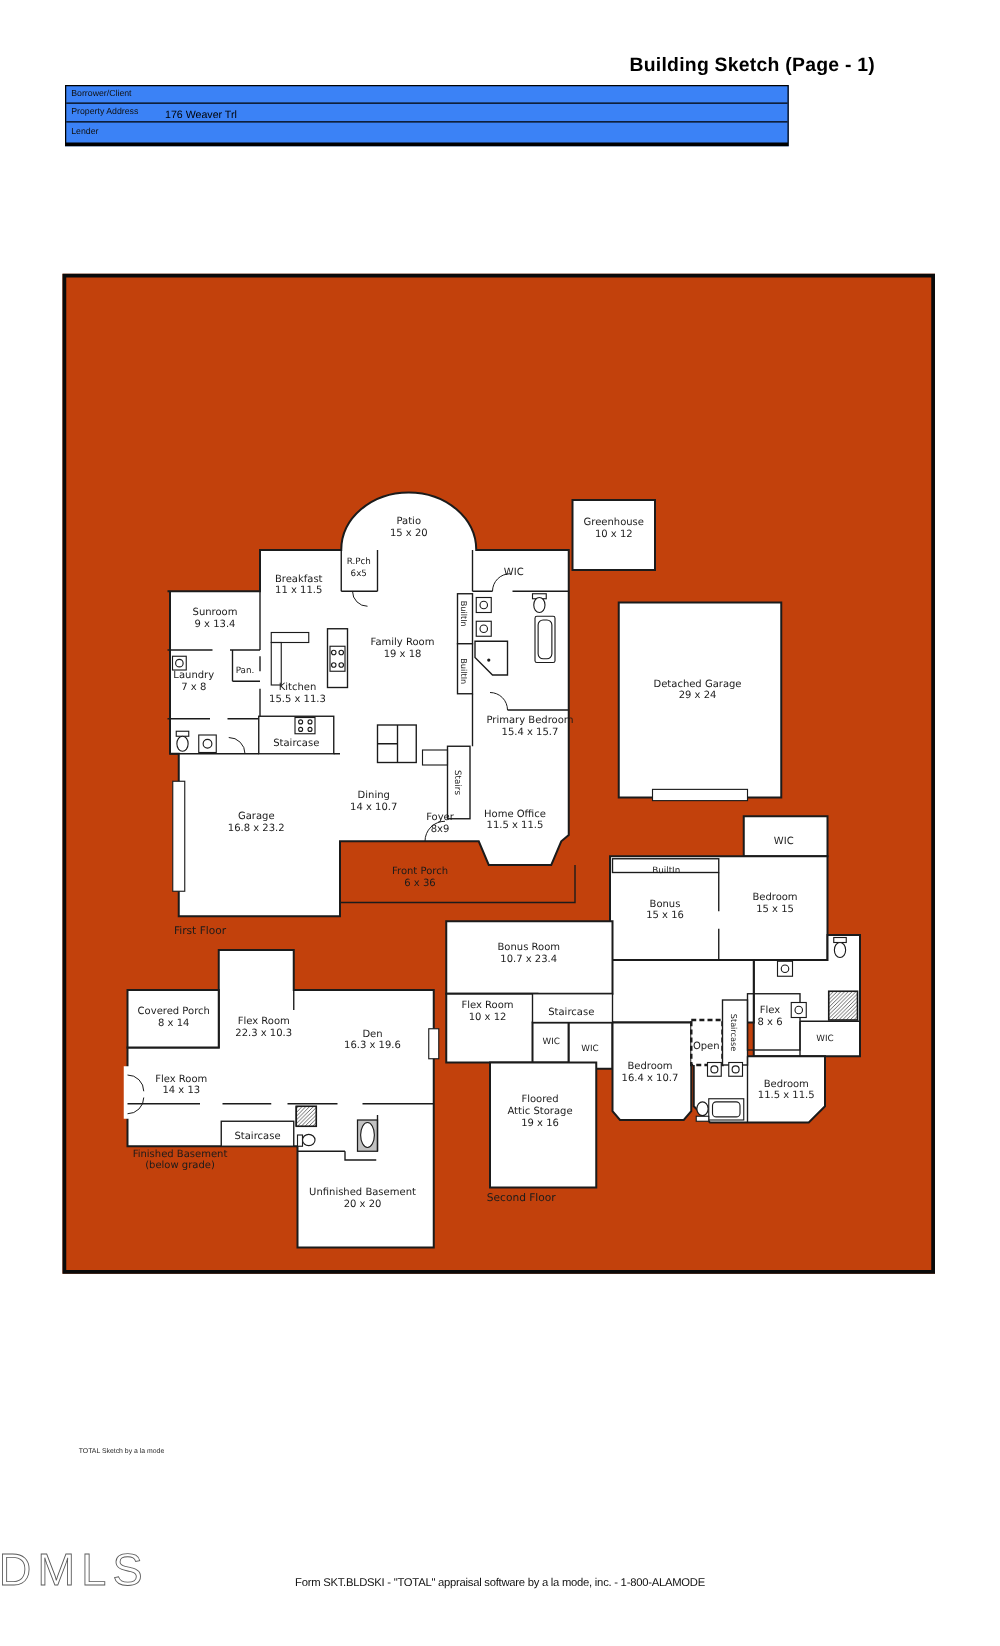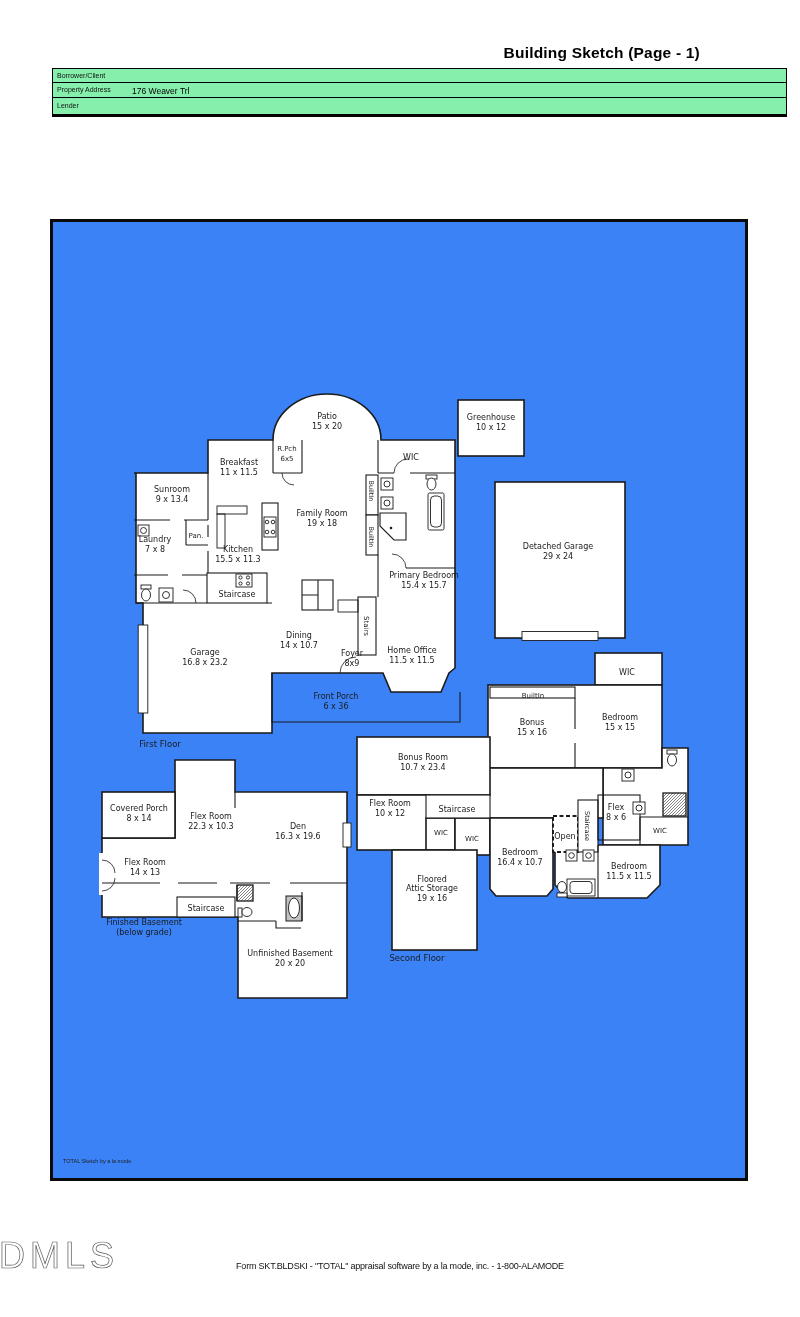--- a/index.html
+++ b/index.html
@@ -1,24 +1,24 @@
 <!DOCTYPE html>
 <html><head>
 <meta charset="utf-8">
 <style>
   html,body{margin:0;padding:0;background:#fff;}
   body{width:800px;height:1317px;position:relative;font-family:"Liberation Sans",sans-serif;color:#000;overflow:hidden;}
   .page-title{position:absolute;top:44px;left:0;width:672px;text-align:right;font-size:15.5px;font-weight:bold;letter-spacing:0.2px;margin-left:28px;}
-  .form-box{position:absolute;left:52px;top:68px;width:735px;border:1.6px solid #000;border-bottom-width:3px;box-sizing:border-box;background:#86efac;}
+  .form-box{position:absolute;left:52px;top:68px;width:579px;border:1.6px solid #000;border-bottom-width:3px;box-sizing:border-box;background:#3b82f6;}
   .frow{position:relative;border-bottom:1px solid #000;}
   .frow:last-child{border-bottom:none;}
   .frow .lbl{position:absolute;left:4px;font-size:7px;color:#111;}
   .frow .val{position:absolute;font-size:8.5px;color:#000;}
   .r1{height:13px;} .r2{height:14px;} .r3{height:14px;} .r4{height:16px;}
-  .sketch-box{position:absolute;left:50px;top:219px;width:698px;height:962px;border:3px solid #0a0a0a;box-sizing:border-box;background:#3b82f6;}
+  .sketch-box{position:absolute;left:50px;top:219px;width:698px;height:800px;border:3px solid #0a0a0a;box-sizing:border-box;background:#c2410c;}
   .credit{position:absolute;left:10px;top:936px;font-size:5.5px;color:#222;font-family:"Liberation Sans",sans-serif;}
   #plan{position:absolute;left:0;top:0;}
   #plan text{fill:#1b1b1b;font-family:"DejaVu Sans",sans-serif;}
   .w{fill:#fff;stroke:#1b1b1b;stroke-width:1.6;}
   .i{fill:none;stroke:#1b1b1b;stroke-width:1.1;}
   .ib{fill:#fff;stroke:#1b1b1b;stroke-width:1.1;}
   .fx{fill:#fff;stroke:#1b1b1b;stroke-width:0.9;}
   .fxn{fill:none;stroke:#1b1b1b;stroke-width:0.9;}
   .door{fill:none;stroke:#1b1b1b;stroke-width:0.8;}
   .footer-line{position:absolute;top:1261px;left:0;width:800px;text-align:center;font-size:9px;color:#111;letter-spacing:-0.2px;}

